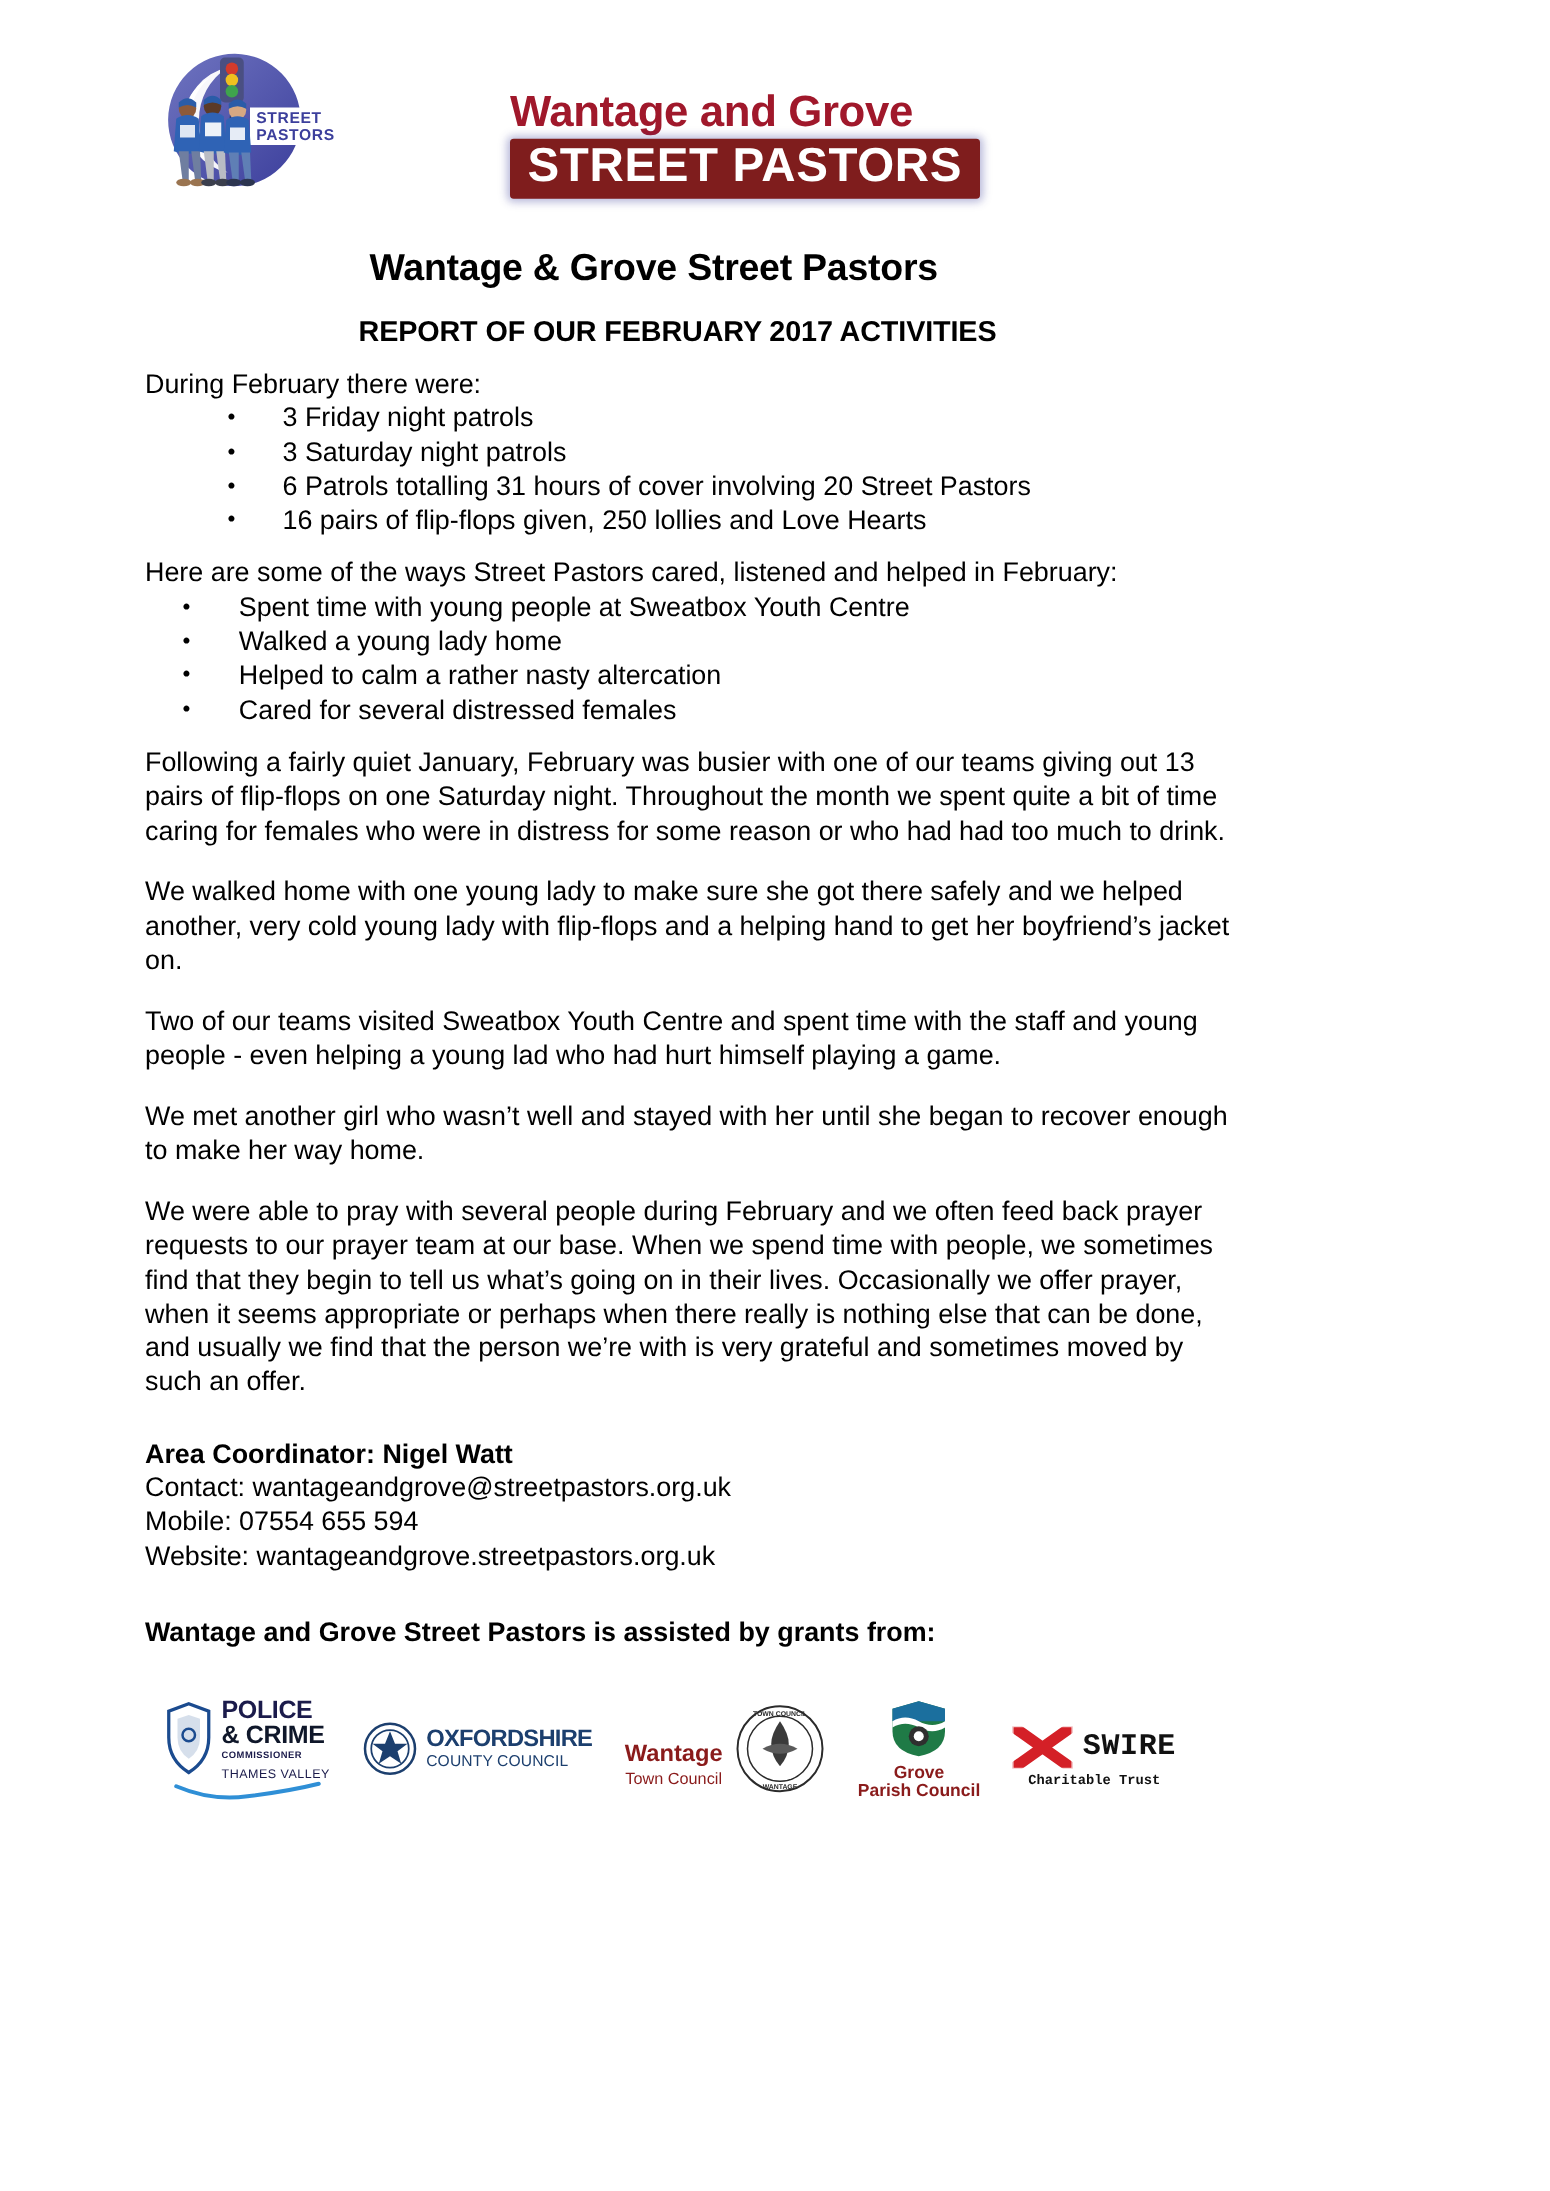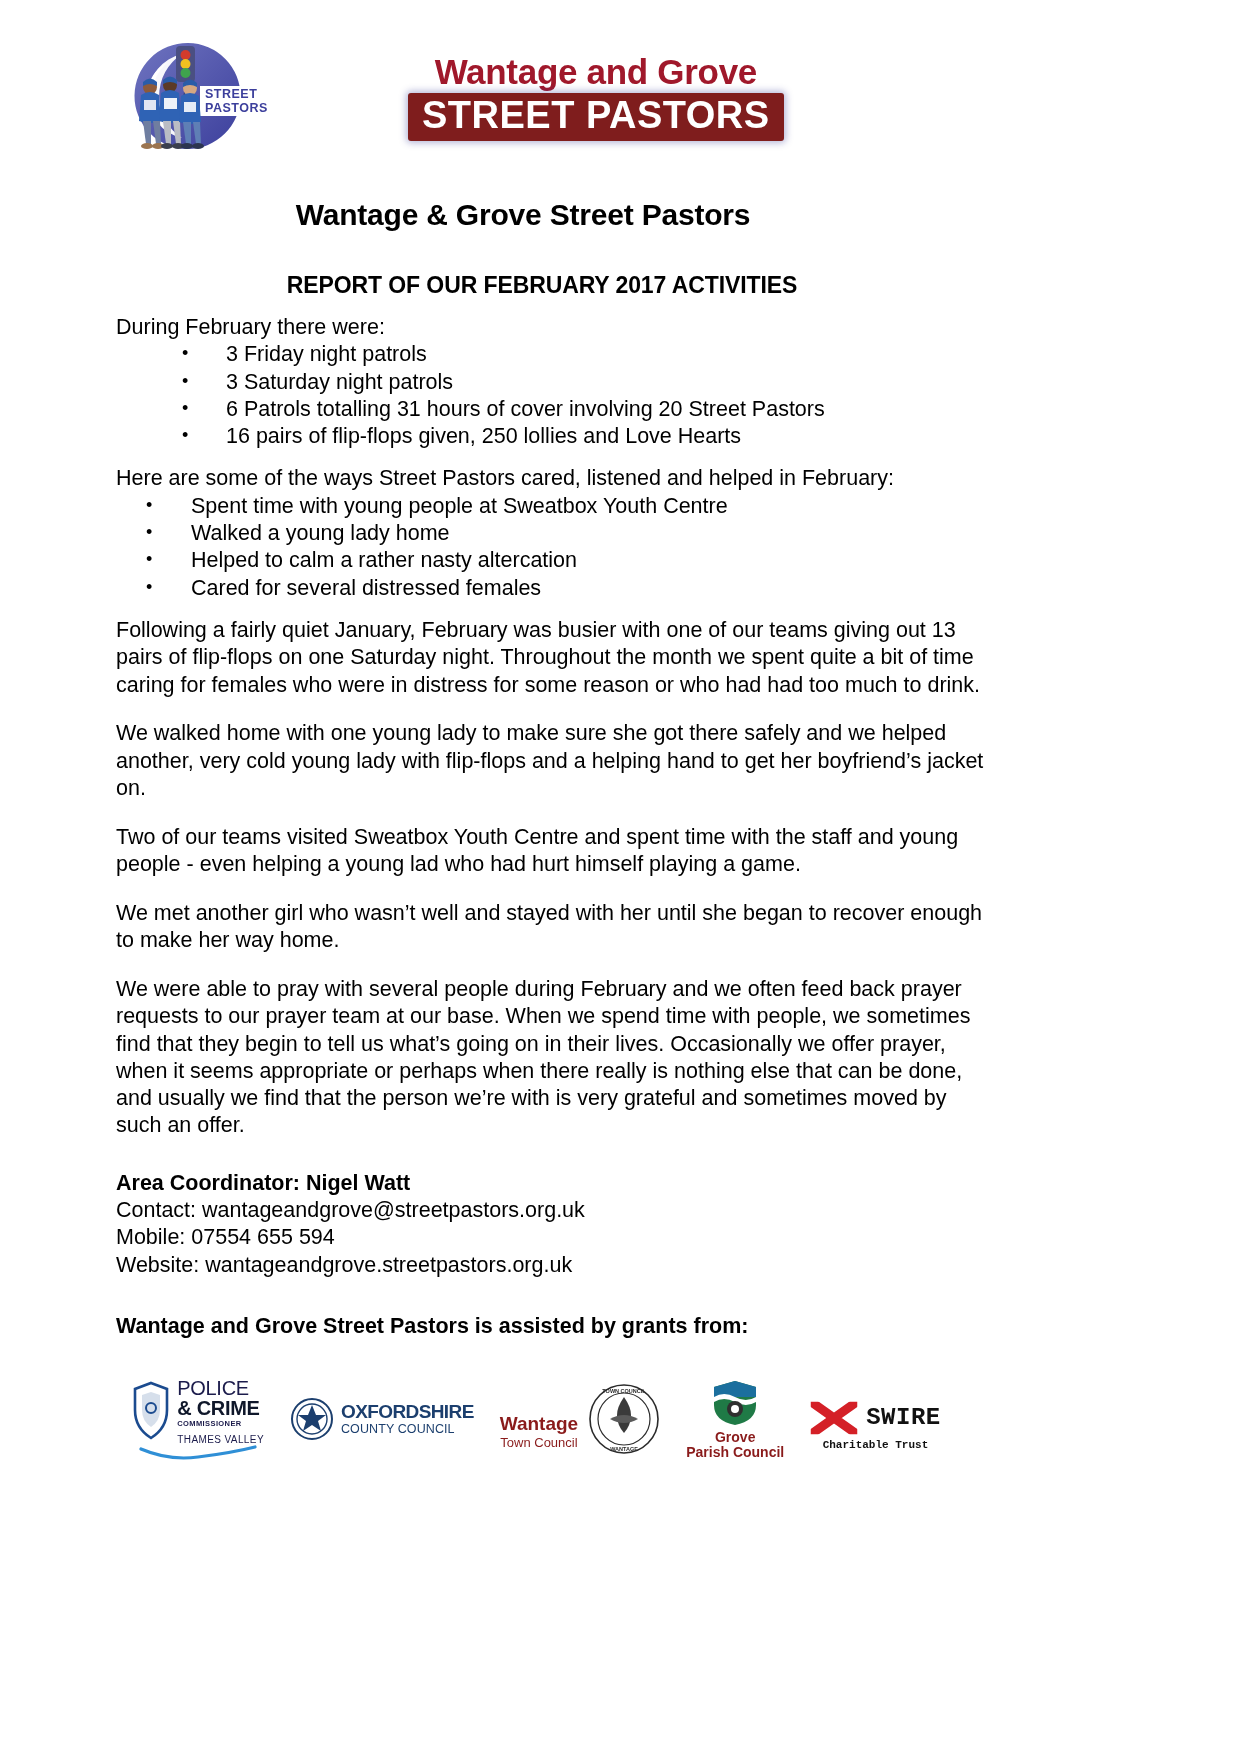--- a/index.html
+++ b/index.html
@@ -29,24 +29,24 @@
   }
   .logo-mark {
     position: relative;
     width: 160px; height: 112px;
     flex: none;
   }
   .logo-mark svg { display: block; }
 
   .logo-wordmark {
     margin-left: 140px;
-    margin-top: 14px;
+    margin-top: 32px;
     display: flex;
     flex-direction: column;
-    align-items: center;
+    align-items: flex-start;
   }
   .wm-top {
     font-size: 35px;
     font-weight: bold;
     color: #A0182B;
     letter-spacing: -0.3px;
     line-height: 1.05;
     white-space: nowrap;
   }
   .wm-bar {
@@ -71,21 +71,21 @@
     font-size: 30px;
     font-weight: bold;
     margin: 48px 0 0 0;
     padding-right: 66px;
     letter-spacing: -0.2px;
   }
   .doc-subtitle {
     text-align: center;
     font-size: 23px;
     font-weight: bold;
-    margin: 40px 0 0 0;
+    margin: 20px 0 0 0;
     padding-right: 28px;
     letter-spacing: -0.1px;
   }
 
   
   .body-col {
     margin: 0;
     padding: 0 120px 0 116px;
     font-size: 21.5px;
     line-height: 1.27;
@@ -144,21 +144,21 @@
     display: flex;
     align-items: center;
     justify-content: center;
     gap: 26px;
     padding-right: 40px;
   }
   .flogo { flex: none; display: flex; flex-direction: column; align-items: center; }
 
   .pcc { display: flex; align-items: center; }
   .pcc-text { line-height: 1.0; }
-  .pcc-t1 { font-size: 20px; font-weight: normal; color: #1b1b4b; letter-spacing: -0.3px; }
+  .pcc-t1 { font-size: 20px; font-weight: bold; color: #1b1b4b; letter-spacing: -0.3px; }
   .pcc-t2 { font-size: 20px; font-weight: bold; color: #0f172a; letter-spacing: -0.3px; }
   .pcc-t3 { font-size: 7.5px; font-weight: bold; color: #1b1b4b; letter-spacing: 0.4px; margin-top: 2px; }
   .pcc-t4 { font-size: 10px; color: #1b1b4b; letter-spacing: 0.4px; margin-top: 7px; }
 
   .occ { display: flex; align-items: center; gap: 7px; }
   .occ-t1 { font-size: 19px; font-weight: bold; color: #1c3f6e; letter-spacing: -0.6px; line-height: 1; }
   .occ-t2 { font-size: 12.5px; color: #1c3f6e; letter-spacing: 0.1px; line-height: 1.15; margin-top: 1px; }
 
   .wtc-t1 { font-size: 19px; font-weight: bold; color: #8a1b1b; line-height: 1; }
   .wtc-t2 { font-size: 13px; color: #8a1b1b; line-height: 1.2; margin-top: 2px; }

